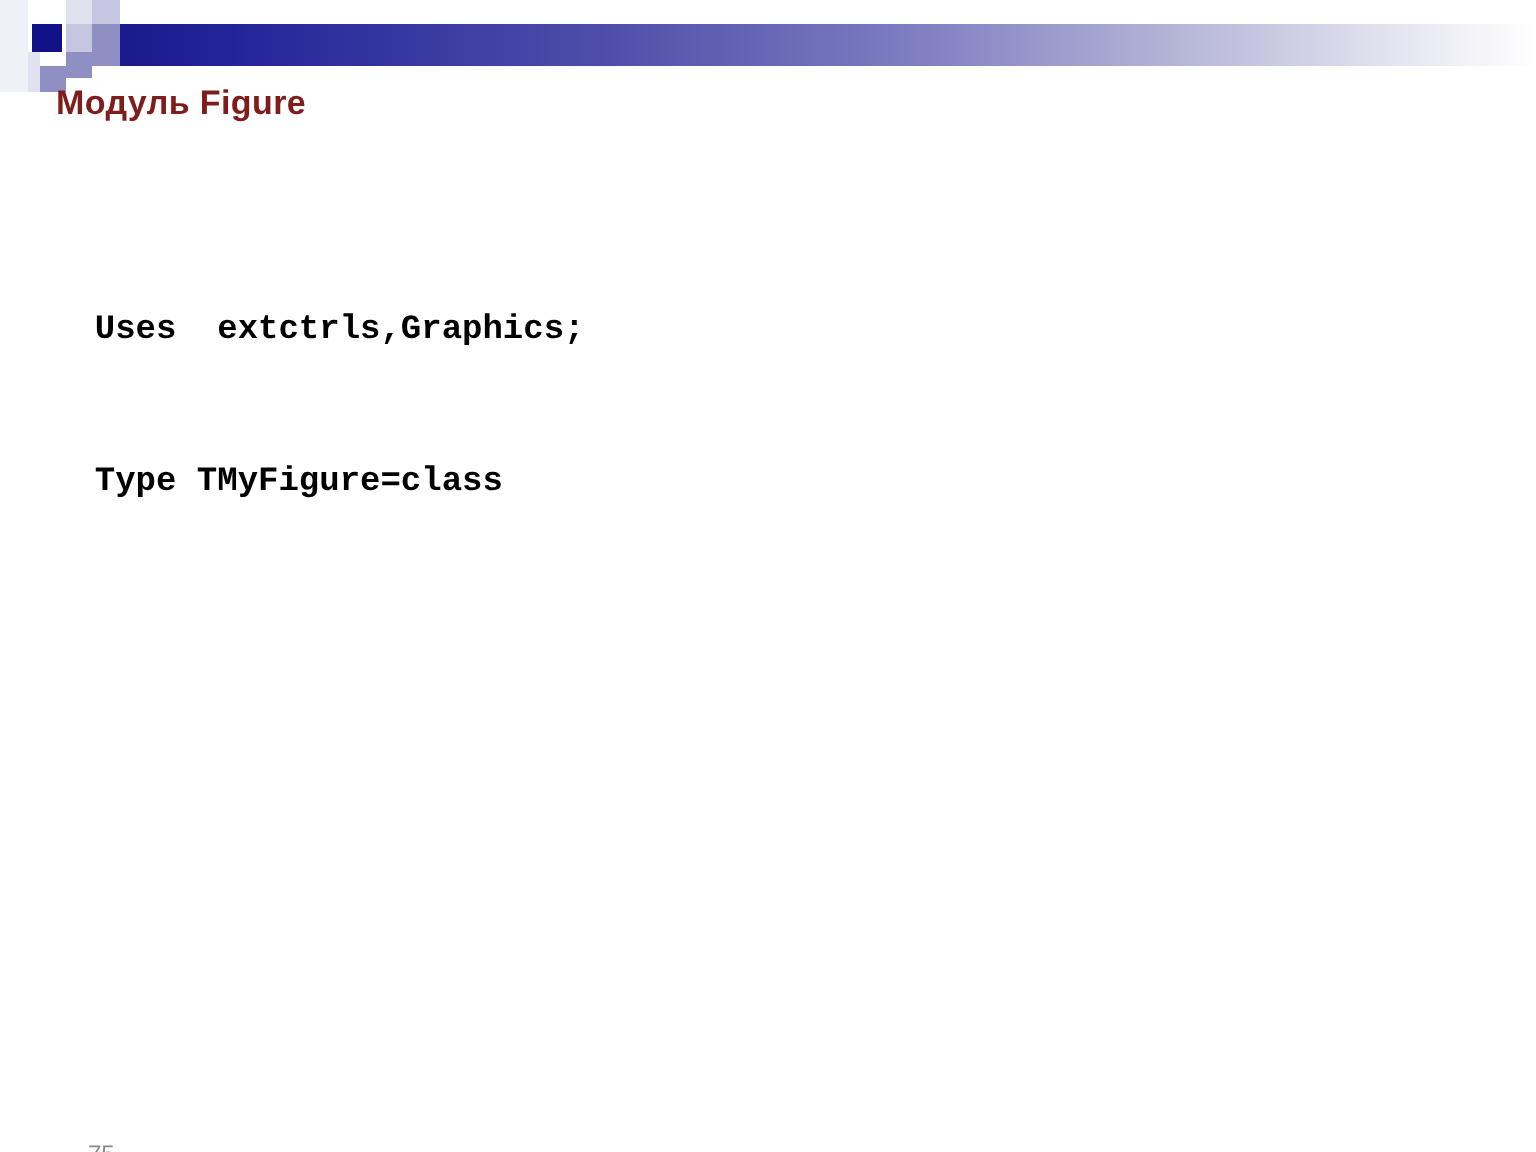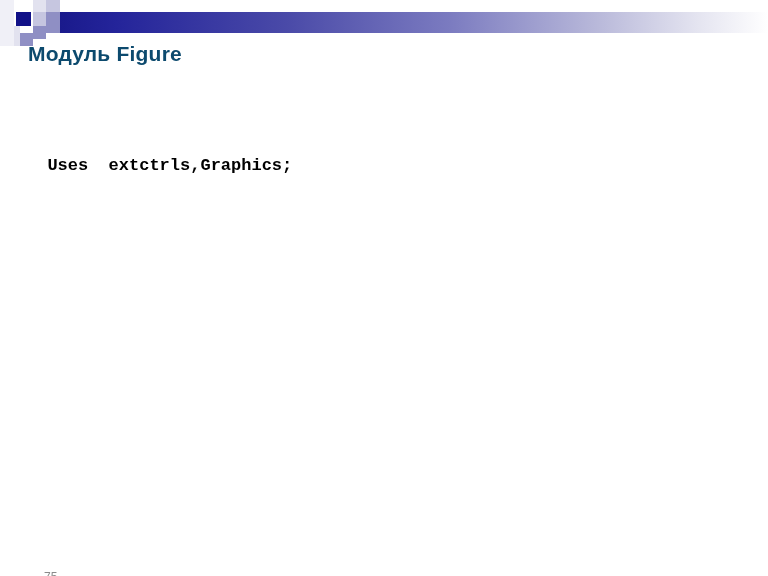--- a/index.html
+++ b/index.html
@@ -48,23 +48,23 @@
   .sq-light    { background: #c6c6e0; }
   .sq-pale     { background: #e2e2ef; }
   .sq-faint    { background: #f0f0f7; }
 
   
   #page-title {
     position: absolute;
     left: 28px;
     top: 42px;
     font-family: "Liberation Sans", sans-serif;
-    font-size: 21px;
+    font-size: 17px;
     font-weight: bold;
-    color: #0c4a6e;
+    color: #7f1d1d;
     letter-spacing: 0.2px;
     white-space: pre;
     text-align: right;
   }
 
   
   #code-block {
     position: absolute;
     left: 27px;
     top: 103px;
@@ -112,20 +112,21 @@
   <div class="sq sq-mid" style="left:46px; top:26px; width:14px; height:7px;"></div>
 
   <div class="sq sq-mid" style="left:20px; top:33px; width:13px; height:13px;"></div>
   <div class="sq sq-pale" style="left:14px; top:26px; width:6px;  height:20px;"></div>
 </div>
 
 <div id="page-title">Модуль Figure</div>
 
 <div id="code-block">
   <div class="line">  Uses  extctrls,Graphics;</div>
+  <div class="line">  Type TMyFigure=class</div>
   
   
   
   
   
   
   
 </div>
 
 <div id="page-number">75</div>

